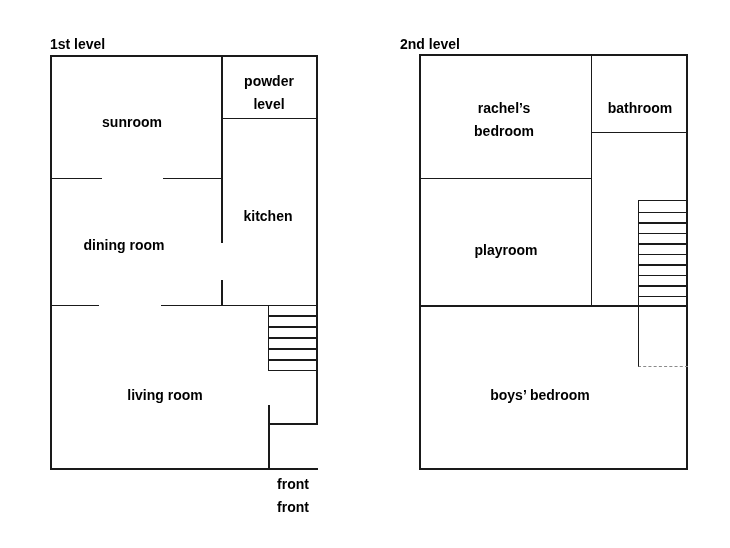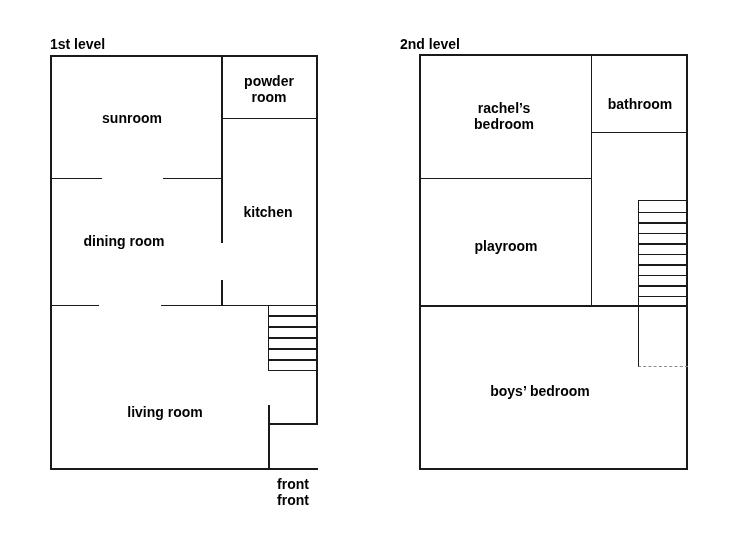--- a/index.html
+++ b/index.html
@@ -35,21 +35,21 @@
   .room-label {
     position: absolute;
     transform: translate(-50%, -50%);
     font-weight: bold;
     font-size: 14px;
     line-height: 16px;
     text-align: center;
     color: var(--text, #000000);
     white-space: nowrap;
   }
-  .room-label span { display: block; }
+  .room-label span { display: block; margin-top: 7px; }
   .stairs {
     position: absolute;
     box-sizing: border-box;
   }
   .stairs .tread {
     position: absolute;
     left: 0;
     right: 0;
     height: 1.5px;
     background: var(--wall, #1a1a1a);
@@ -102,29 +102,29 @@
         <div class="tread" style="top: 50%;"></div>
         <div class="tread" style="top: 66.6667%;"></div>
         <div class="tread" style="top: 83.3333%;"></div>
       </div>
 
     <div class="room-label" style="left:132px; top:118px;">
       <span>sunroom</span>
     </div>
     <div class="room-label" style="left:269px; top:89px;">
       <span>powder</span>
-      <span>room</span>
+      <span>level</span>
     </div>
     <div class="room-label" style="left:268px; top:212px;text-align:right;">
       <span>kitchen</span>
     </div>
     <div class="room-label" style="left:124px; top:241px;">
       <span>dining room</span>
     </div>
-    <div class="room-label" style="left:165px; top:412px;">
+    <div class="room-label" style="left:165px; top:391px;">
       <span>living room</span>
     </div>
     <div class="room-label" style="left:293px; top:492px;">
       <span>front</span>
       <span>front</span>
     </div>
   </section>
 
   <section>
     <div class="plan-title" style="left:400px; top:37px;">2nd level</div>

